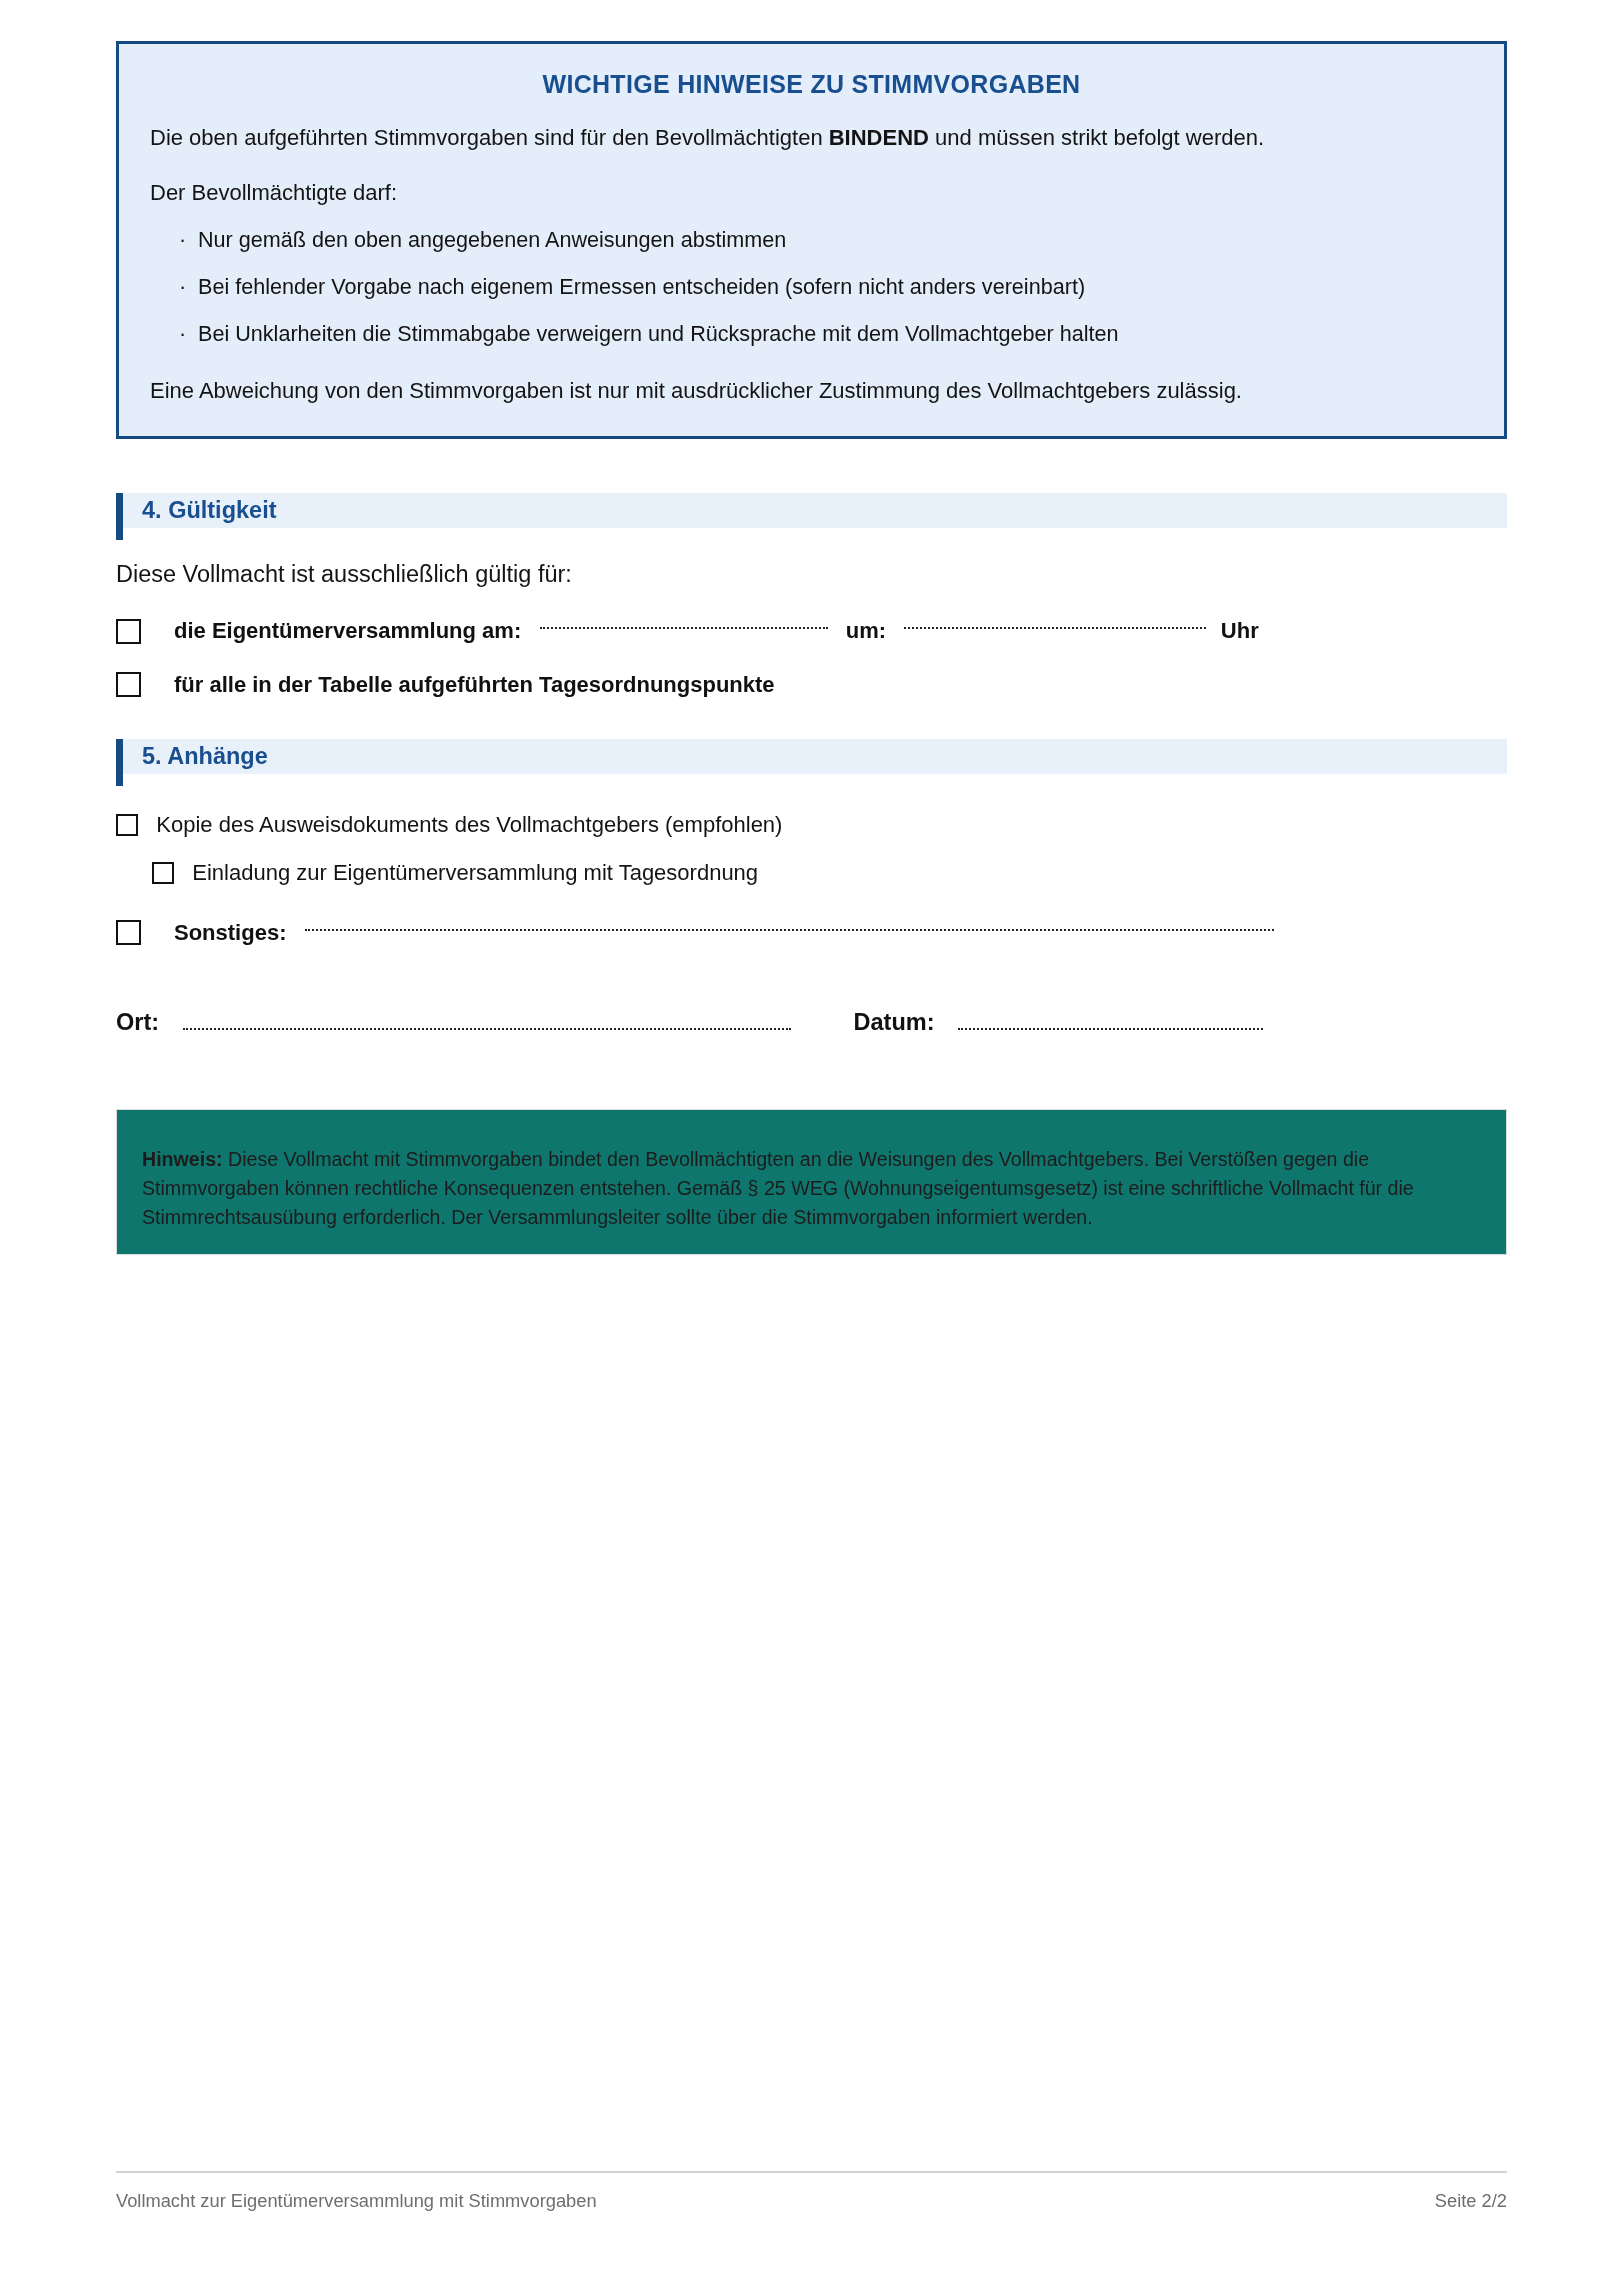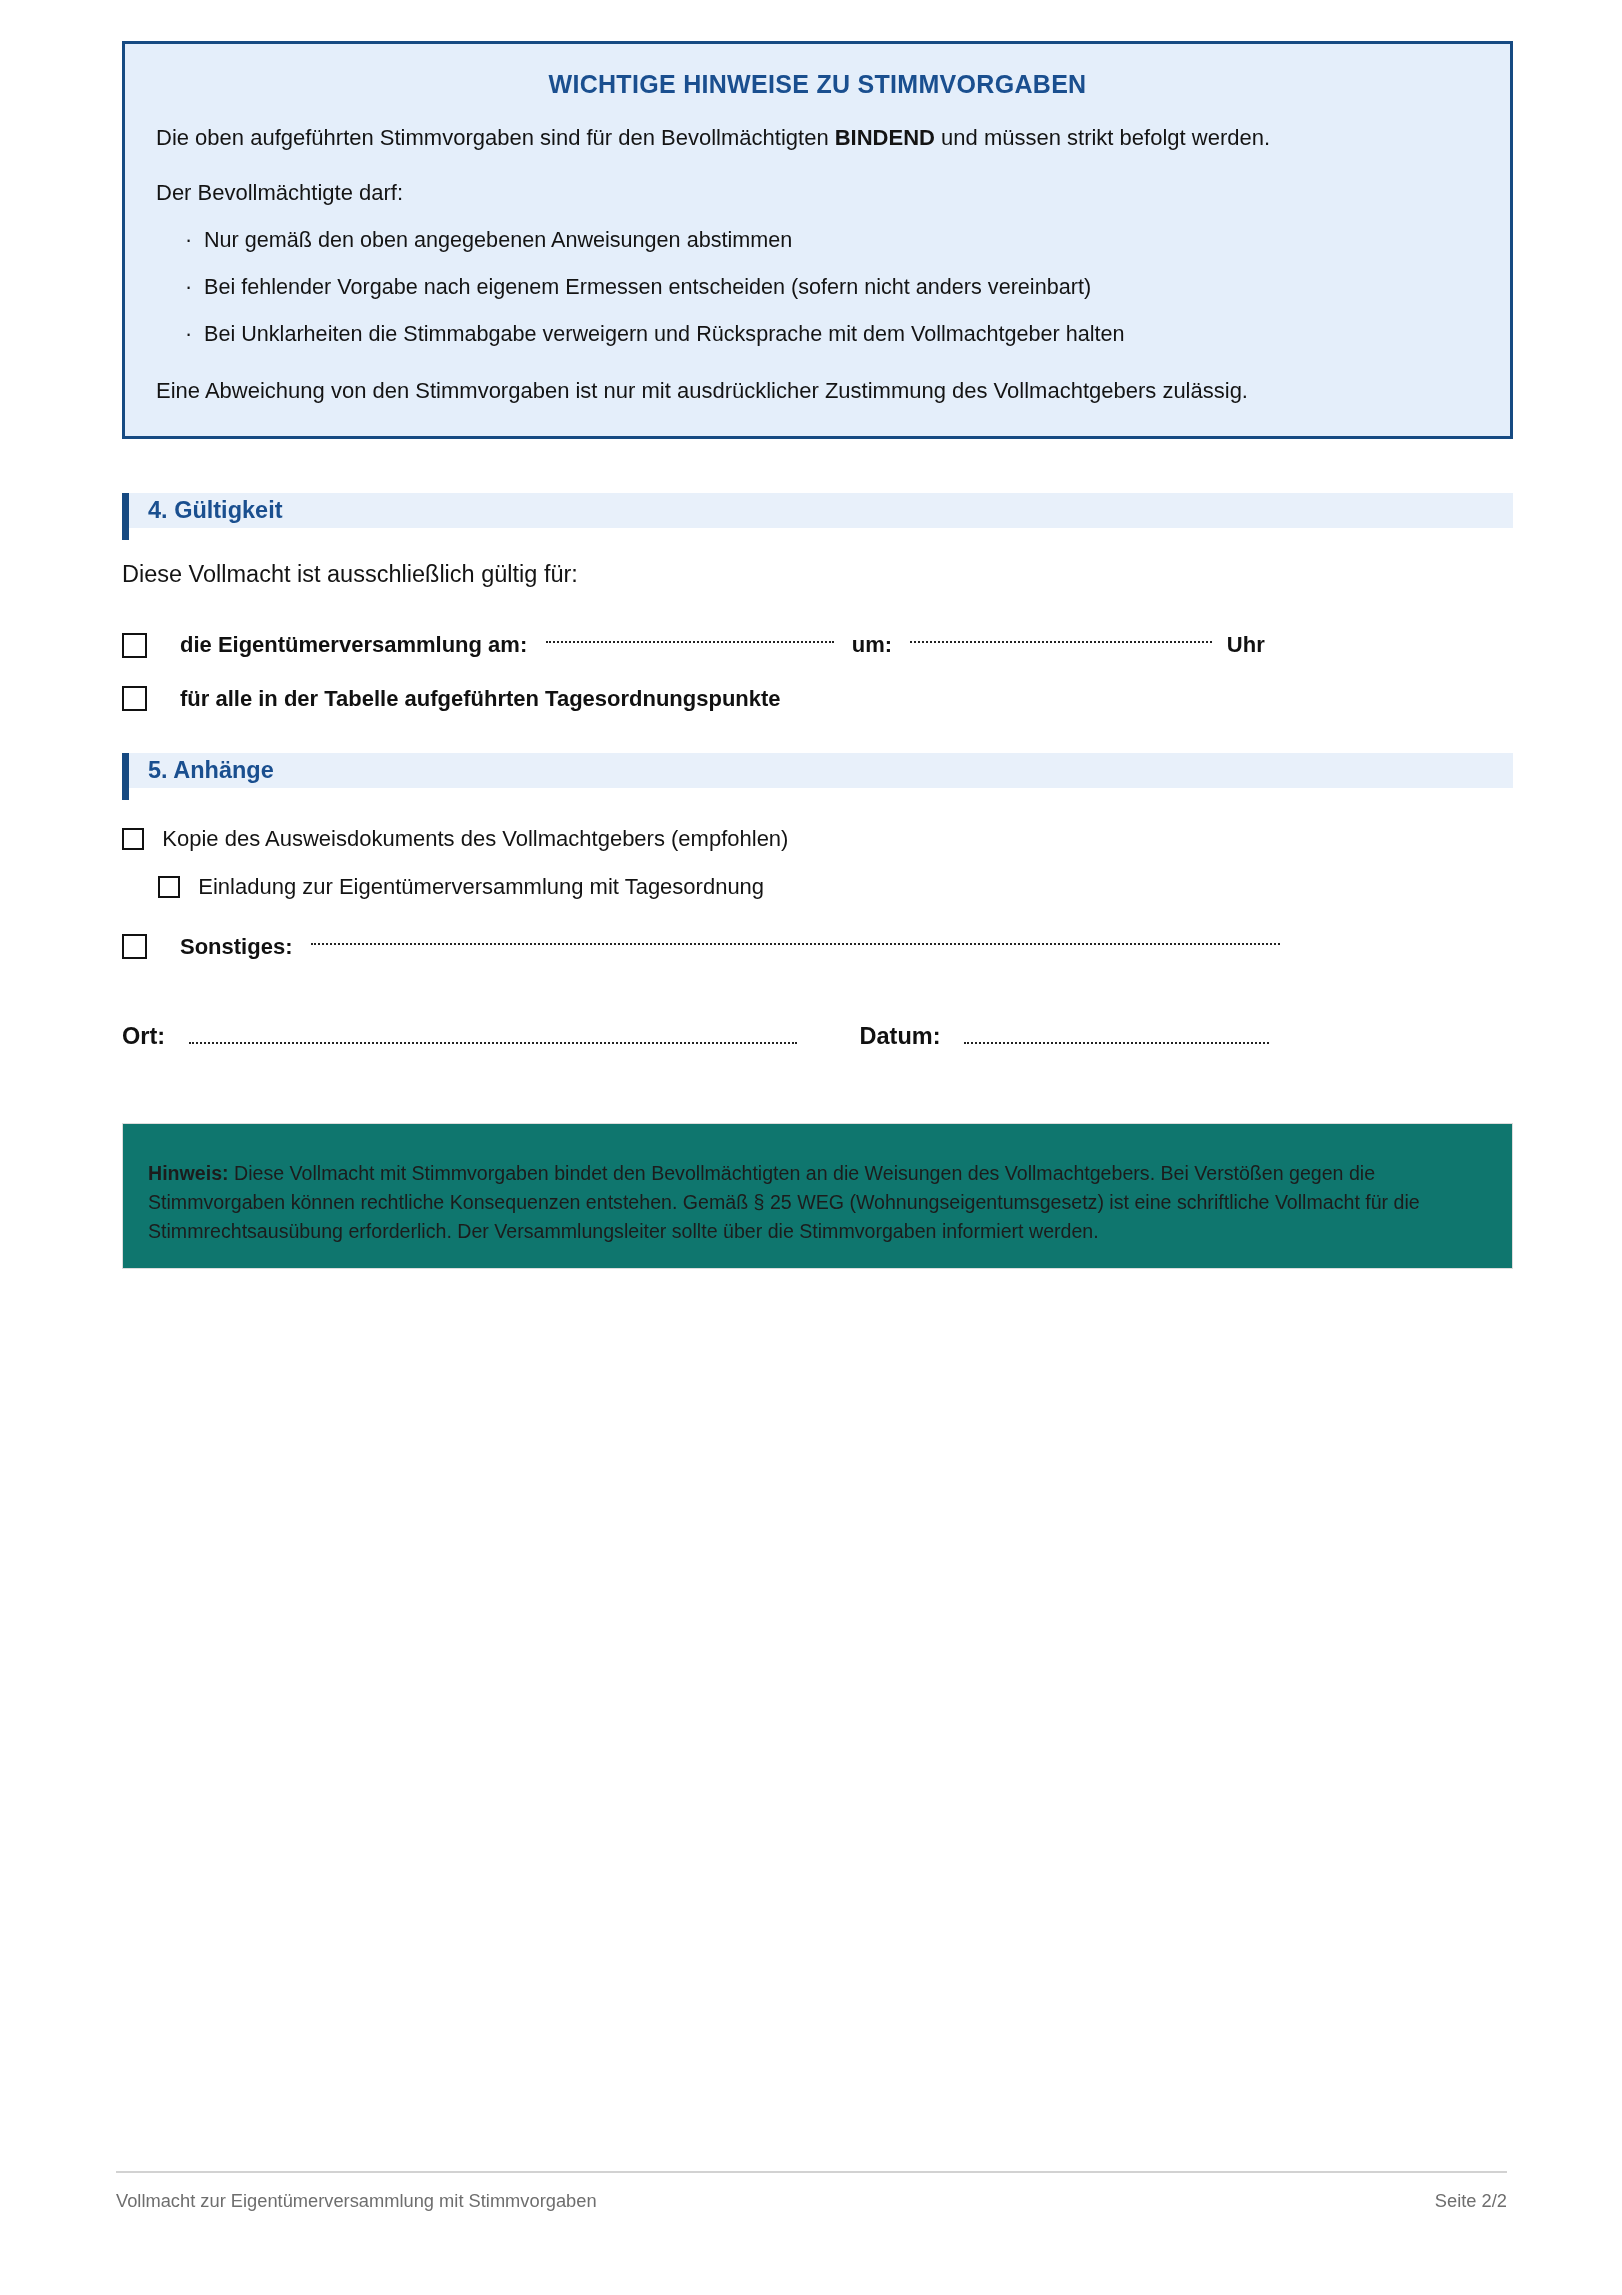--- a/index.html
+++ b/index.html
@@ -21,21 +21,21 @@
     position: absolute;
     left: 0; top: 0;
     width: 1623px;
     height: 2295px;
     background: #ffffff;
     overflow: hidden;
   }
 
   .content {
     position: absolute;
-    left: 122px;
+    left: 116px;
     top: 41px;
     width: 1391px;
   }
 
   
   .notice-box {
     border: 3.3px solid #164a82;
     background: #e4eefa;
     padding: 22px 31px 29px 31px;
     box-sizing: border-box;
@@ -253,21 +253,21 @@
       <p class="notice-para" style="margin-bottom:0;">Eine Abweichung von den Stimmvorgaben ist nur mit ausdrücklicher Zustimmung des Vollmachtgebers zulässig.</p>
     </div>
 
     <div class="section-head" style="margin-top:54px;">
       <span class="accent"></span>
       <span class="sh-label">4. Gültigkeit</span>
     </div>
 
     <p class="intro-line">Diese Vollmacht ist ausschließlich gültig für:</p>
 
-    <div class="cb-row" style="margin-top:44px;">
+    <div class="cb-row" style="margin-top:30px;">
       <span class="checkbox lg"></span>
       <span class="cb-label-bold" style="margin-left:33px;">die Eigentümerversammlung am:</span>
       <span class="dotline" style="width:288px; margin-left:18.3px;"></span>
       <span class="cb-label-bold" style="margin-left:18.3px;">um:</span>
       <span class="dotline" style="width:302px; margin-left:18.3px;"></span>
       <span class="cb-label-bold" style="margin-left:14.4px;">Uhr</span>
     </div>
 
     <div class="cb-row" style="margin-top:27.5px;">
       <span class="checkbox lg"></span>

